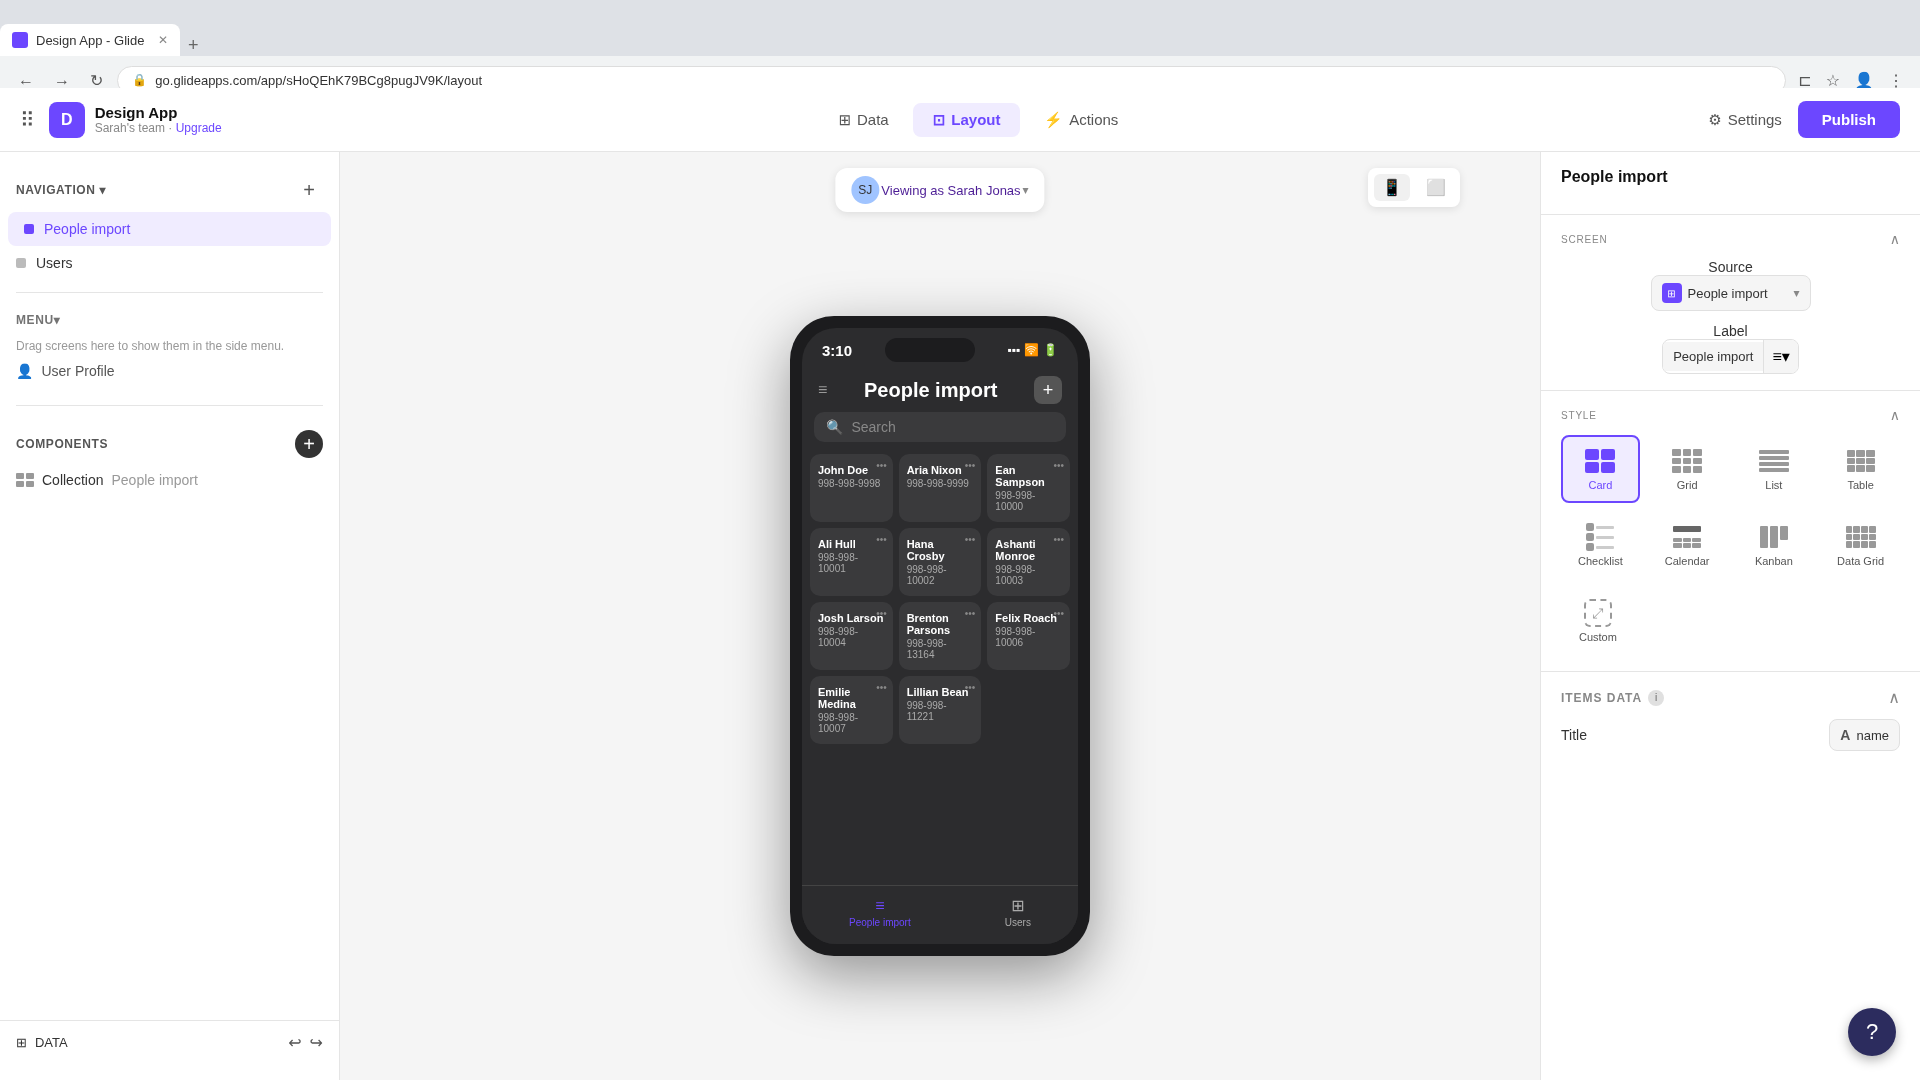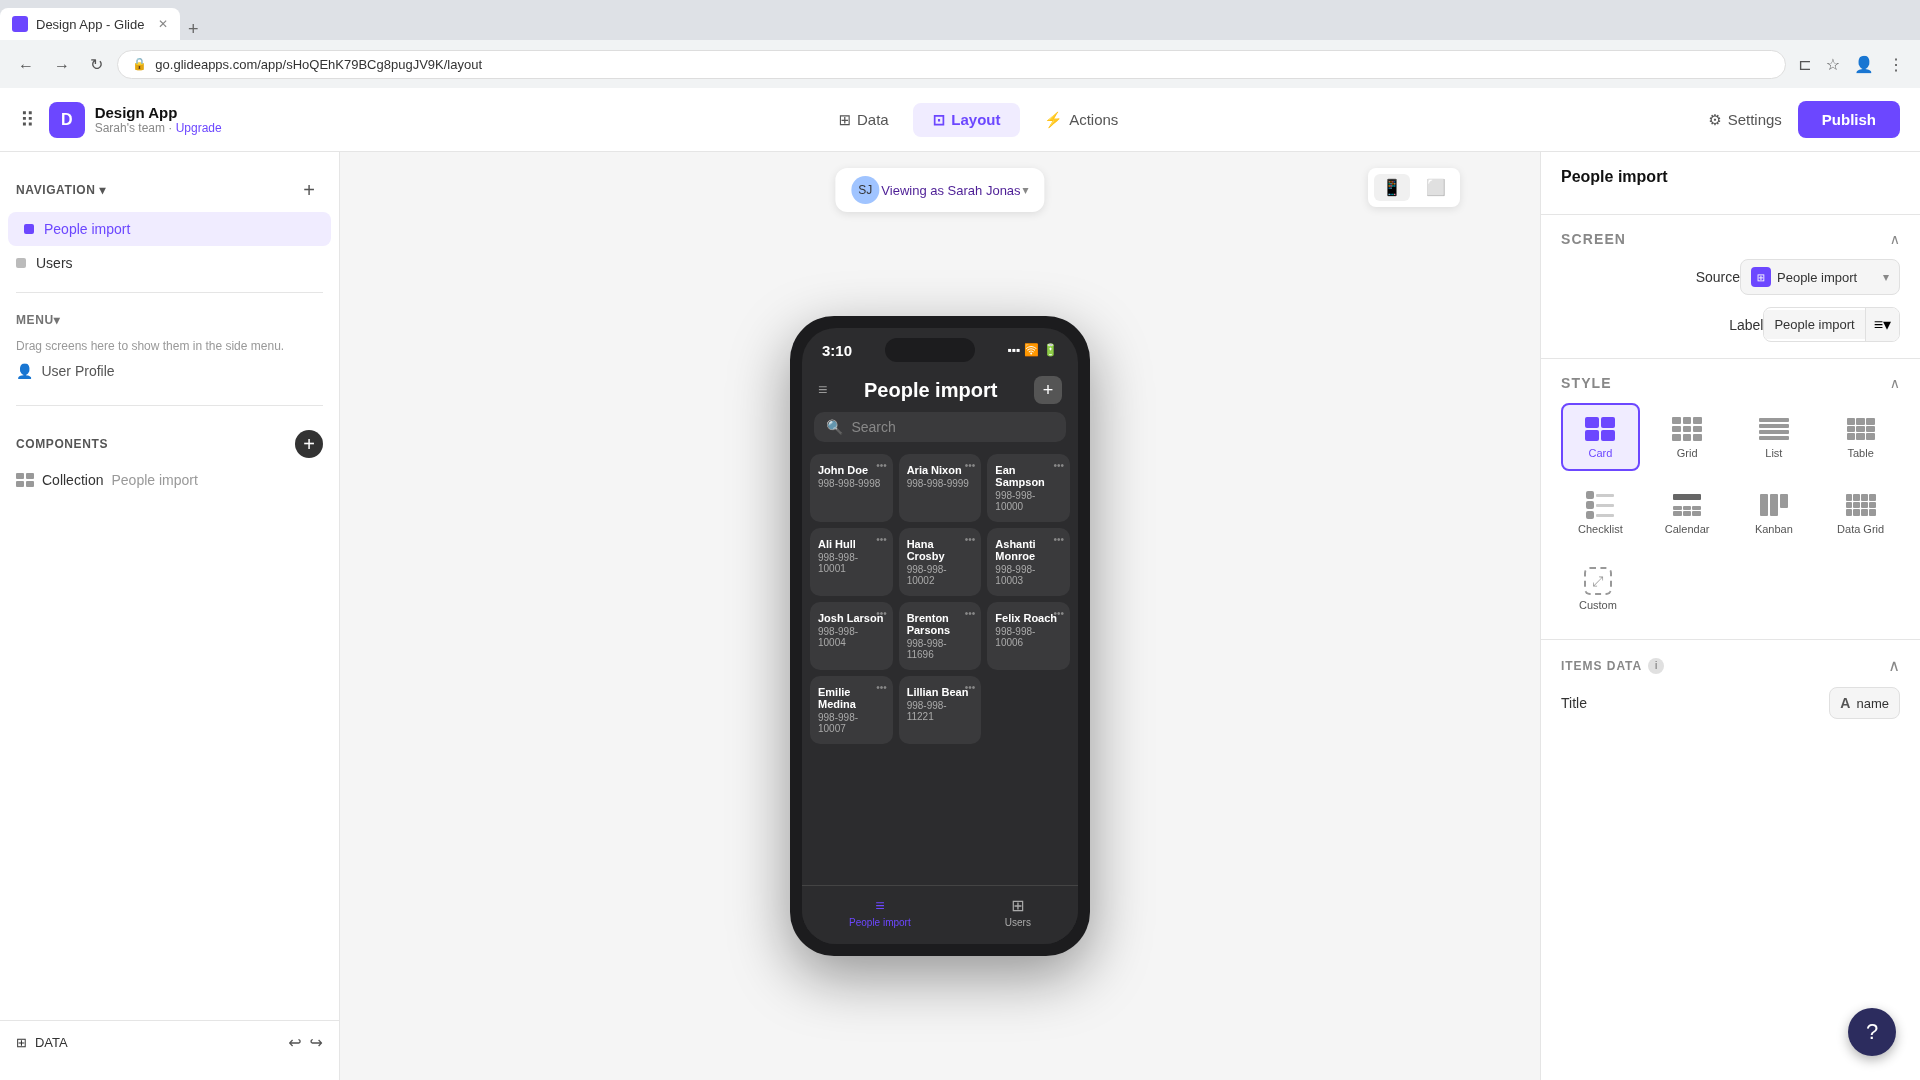--- a/index.html
+++ b/index.html
@@ -1,17 +1,17 @@
 <!DOCTYPE html>
 <html><head>
   <meta charset="utf-8">
   <style>
     * { box-sizing: border-box; margin: 0; padding: 0; }
     body { font-family: -apple-system, BlinkMacSystemFont, 'Segoe UI', sans-serif; background: #f5f5f5; width: 1920px; height: 1080px; overflow: hidden; display: flex; flex-direction: column; }
-    .browser-tabs { display: flex; align-items: flex-end; padding: 8px 0 0 0; background: #dee1e6; height: 40px; }
+    .browser-tabs { display: flex; align-items: flex-end; padding: 8px 0 0 0; background: #dee1e6; height: 56px; }
     .tab { display: flex; align-items: center; background: #fff; border-radius: 8px 8px 0 0; padding: 0 12px; height: 32px; min-width: 180px; gap: 8px; font-size: 13px; color: #333; }
     .tab .tab-favicon { width: 16px; height: 16px; background: #6c47ff; border-radius: 3px; flex-shrink: 0; }
     .tab .tab-title { flex: 1; font-size: 13px; }
     .tab .tab-close { font-size: 12px; color: #888; cursor: pointer; }
     .tab-new { background: none; border: none; font-size: 18px; color: #666; cursor: pointer; padding: 0 8px; }
     .browser-nav { background: #f1f3f4; display: flex; align-items: center; padding: 6px 12px; gap: 8px; height: 48px; }
     .nav-btn { background: none; border: none; font-size: 16px; color: #555; cursor: pointer; padding: 4px 6px; border-radius: 4px; }
     .address-bar { flex: 1; background: #fff; border: 1px solid #ddd; border-radius: 20px; padding: 6px 14px; font-size: 13px; color: #333; display: flex; align-items: center; gap: 8px; }
     .address-bar .lock-icon { color: #555; font-size: 12px; }
     .nav-actions { display: flex; align-items: center; gap: 6px; }
@@ -87,23 +87,23 @@
 
     
     .right-panel { width: 380px; background: #fff; border-left: 1px solid #e5e5e5; overflow-y: auto; }
     .panel-header { padding: 16px 20px; border-bottom: 1px solid #e5e5e5; }
     .panel-title { font-size: 16px; font-weight: 600; color: #111; margin-bottom: 12px; }
     .panel-tabs { display: flex; border: 1px solid #e5e5e5; border-radius: 8px; overflow: hidden; }
     .panel-tab { flex: 1; padding: 8px 0; text-align: center; font-size: 14px; cursor: pointer; background: #fff; color: #333; }
     .panel-tab.active { background: #f9f9f9; font-weight: 600; color: #111; }
     .panel-section { padding: 16px 20px; border-bottom: 1px solid #e5e5e5; }
     .panel-section-header { display: flex; align-items: center; justify-content: space-between; cursor: pointer; }
-    .panel-section-title { font-size: 14px; font-weight: 700; color: #888; letter-spacing: 0.08em; text-transform: uppercase; }
+    .panel-section-title { font-size: 10px; font-weight: 400; color: #888; letter-spacing: 0.08em; text-transform: uppercase; }
     .panel-section-chevron { color: #888; font-size: 14px; }
-    .panel-row { display: flex; align-items: center; justify-content: flex-end; margin-top: 12px; }
+    .panel-row { display: flex; align-items: center; justify-content: flex-start; margin-top: 12px; flex-direction: column; }
     .panel-label { font-size: 14px; color: #333; }
     .panel-select { display: flex; align-items: center; gap: 6px; background: #f5f5f5; border: 1px solid #e0e0e0; border-radius: 8px; padding: 7px 10px; font-size: 13px; color: #333; min-width: 160px; cursor: pointer; }
     .panel-select .select-icon { width: 20px; height: 20px; background: #6c47ff; border-radius: 4px; display: flex; align-items: center; justify-content: center; color: #fff; font-size: 10px; flex-shrink: 0; }
     .panel-select .select-text { flex: 1; }
     .panel-select .select-chevron { color: #888; font-size: 12px; }
     .label-select { display: flex; align-items: center; border: 1px solid #e0e0e0; border-radius: 8px; overflow: hidden; }
     .label-select .label-text { flex: 1; padding: 7px 10px; font-size: 13px; color: #333; background: #f5f5f5; }
     .label-select .label-icon { padding: 7px 8px; background: #f5f5f5; border-left: 1px solid #e0e0e0; }
 
     
@@ -354,21 +354,21 @@
                 <div class="person-phone">998-998-10003</div>
               </div>
               <div class="person-card">
                 <span class="card-dots">•••</span>
                 <div class="person-name">Josh Larson</div>
                 <div class="person-phone">998-998-10004</div>
               </div>
               <div class="person-card">
                 <span class="card-dots">•••</span>
                 <div class="person-name">Brenton Parsons</div>
-                <div class="person-phone">998-998-11696</div>
+                <div class="person-phone">998-998-13164</div>
               </div>
               <div class="person-card">
                 <span class="card-dots">•••</span>
                 <div class="person-name">Felix Roach</div>
                 <div class="person-phone">998-998-10006</div>
               </div>
               <div class="person-card">
                 <span class="card-dots">•••</span>
                 <div class="person-name">Emilie Medina</div>
                 <div class="person-phone">998-998-10007</div>

